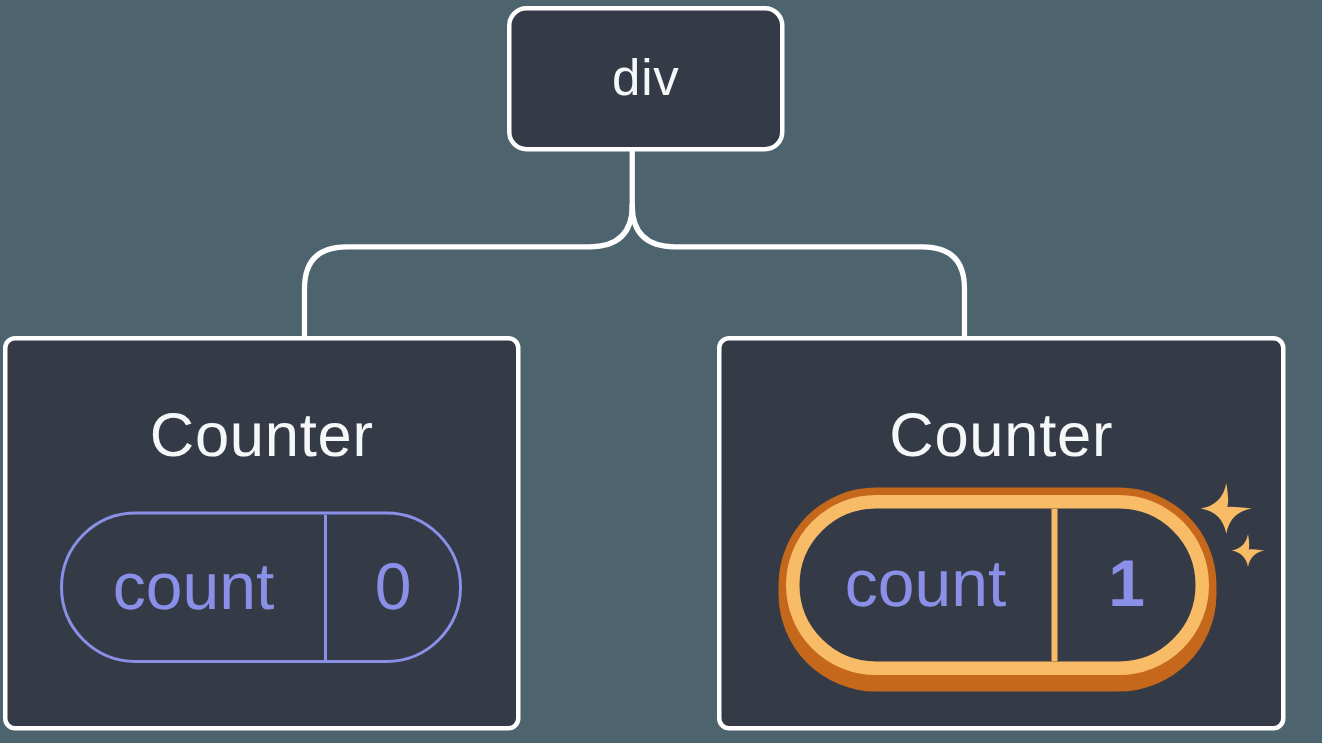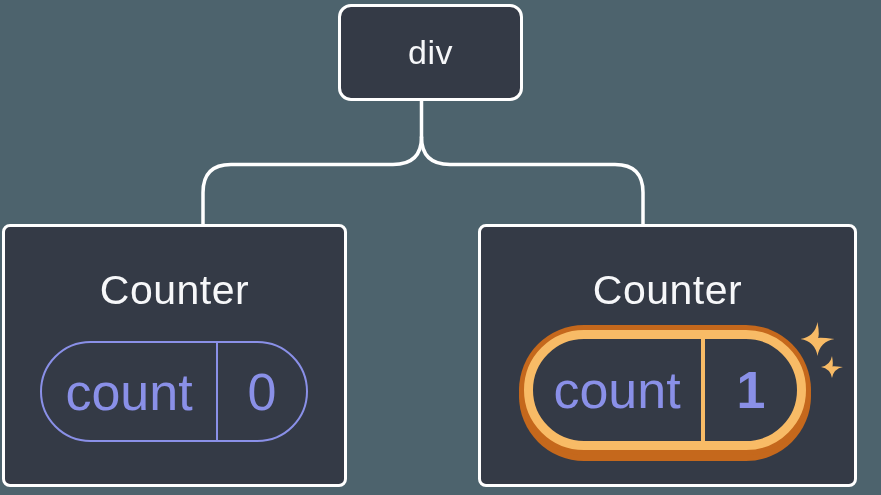--- a/index.html
+++ b/index.html
@@ -35,21 +35,21 @@
   .pill{
     position:absolute;box-sizing:border-box;display:flex;align-items:stretch;
     border-radius:999px;overflow:hidden;
   }
   .pill.plain{
     left:35px;top:114px;width:268px;height:101px;
     border:2px solid #8a90e8;
   }
   .pill .key,.pill .value{
     display:flex;align-items:center;justify-content:center;
-    color:#8a90e8;font-size:52px;
+    color:#8a90e8;font-size:44px;
   }
   .pill.plain .key{width:174px;}
   .pill.plain .divider{width:2px;background:#8a90e8;}
   .pill.plain .value{flex:1;}
 
   
   .pill.highlight{
     left:43px;top:103px;width:282px;height:120px;
     border:9px solid #f8bb66;
     box-shadow:0 0 0 5px #c5681c, 0 6px 0 5px #c5681c;

